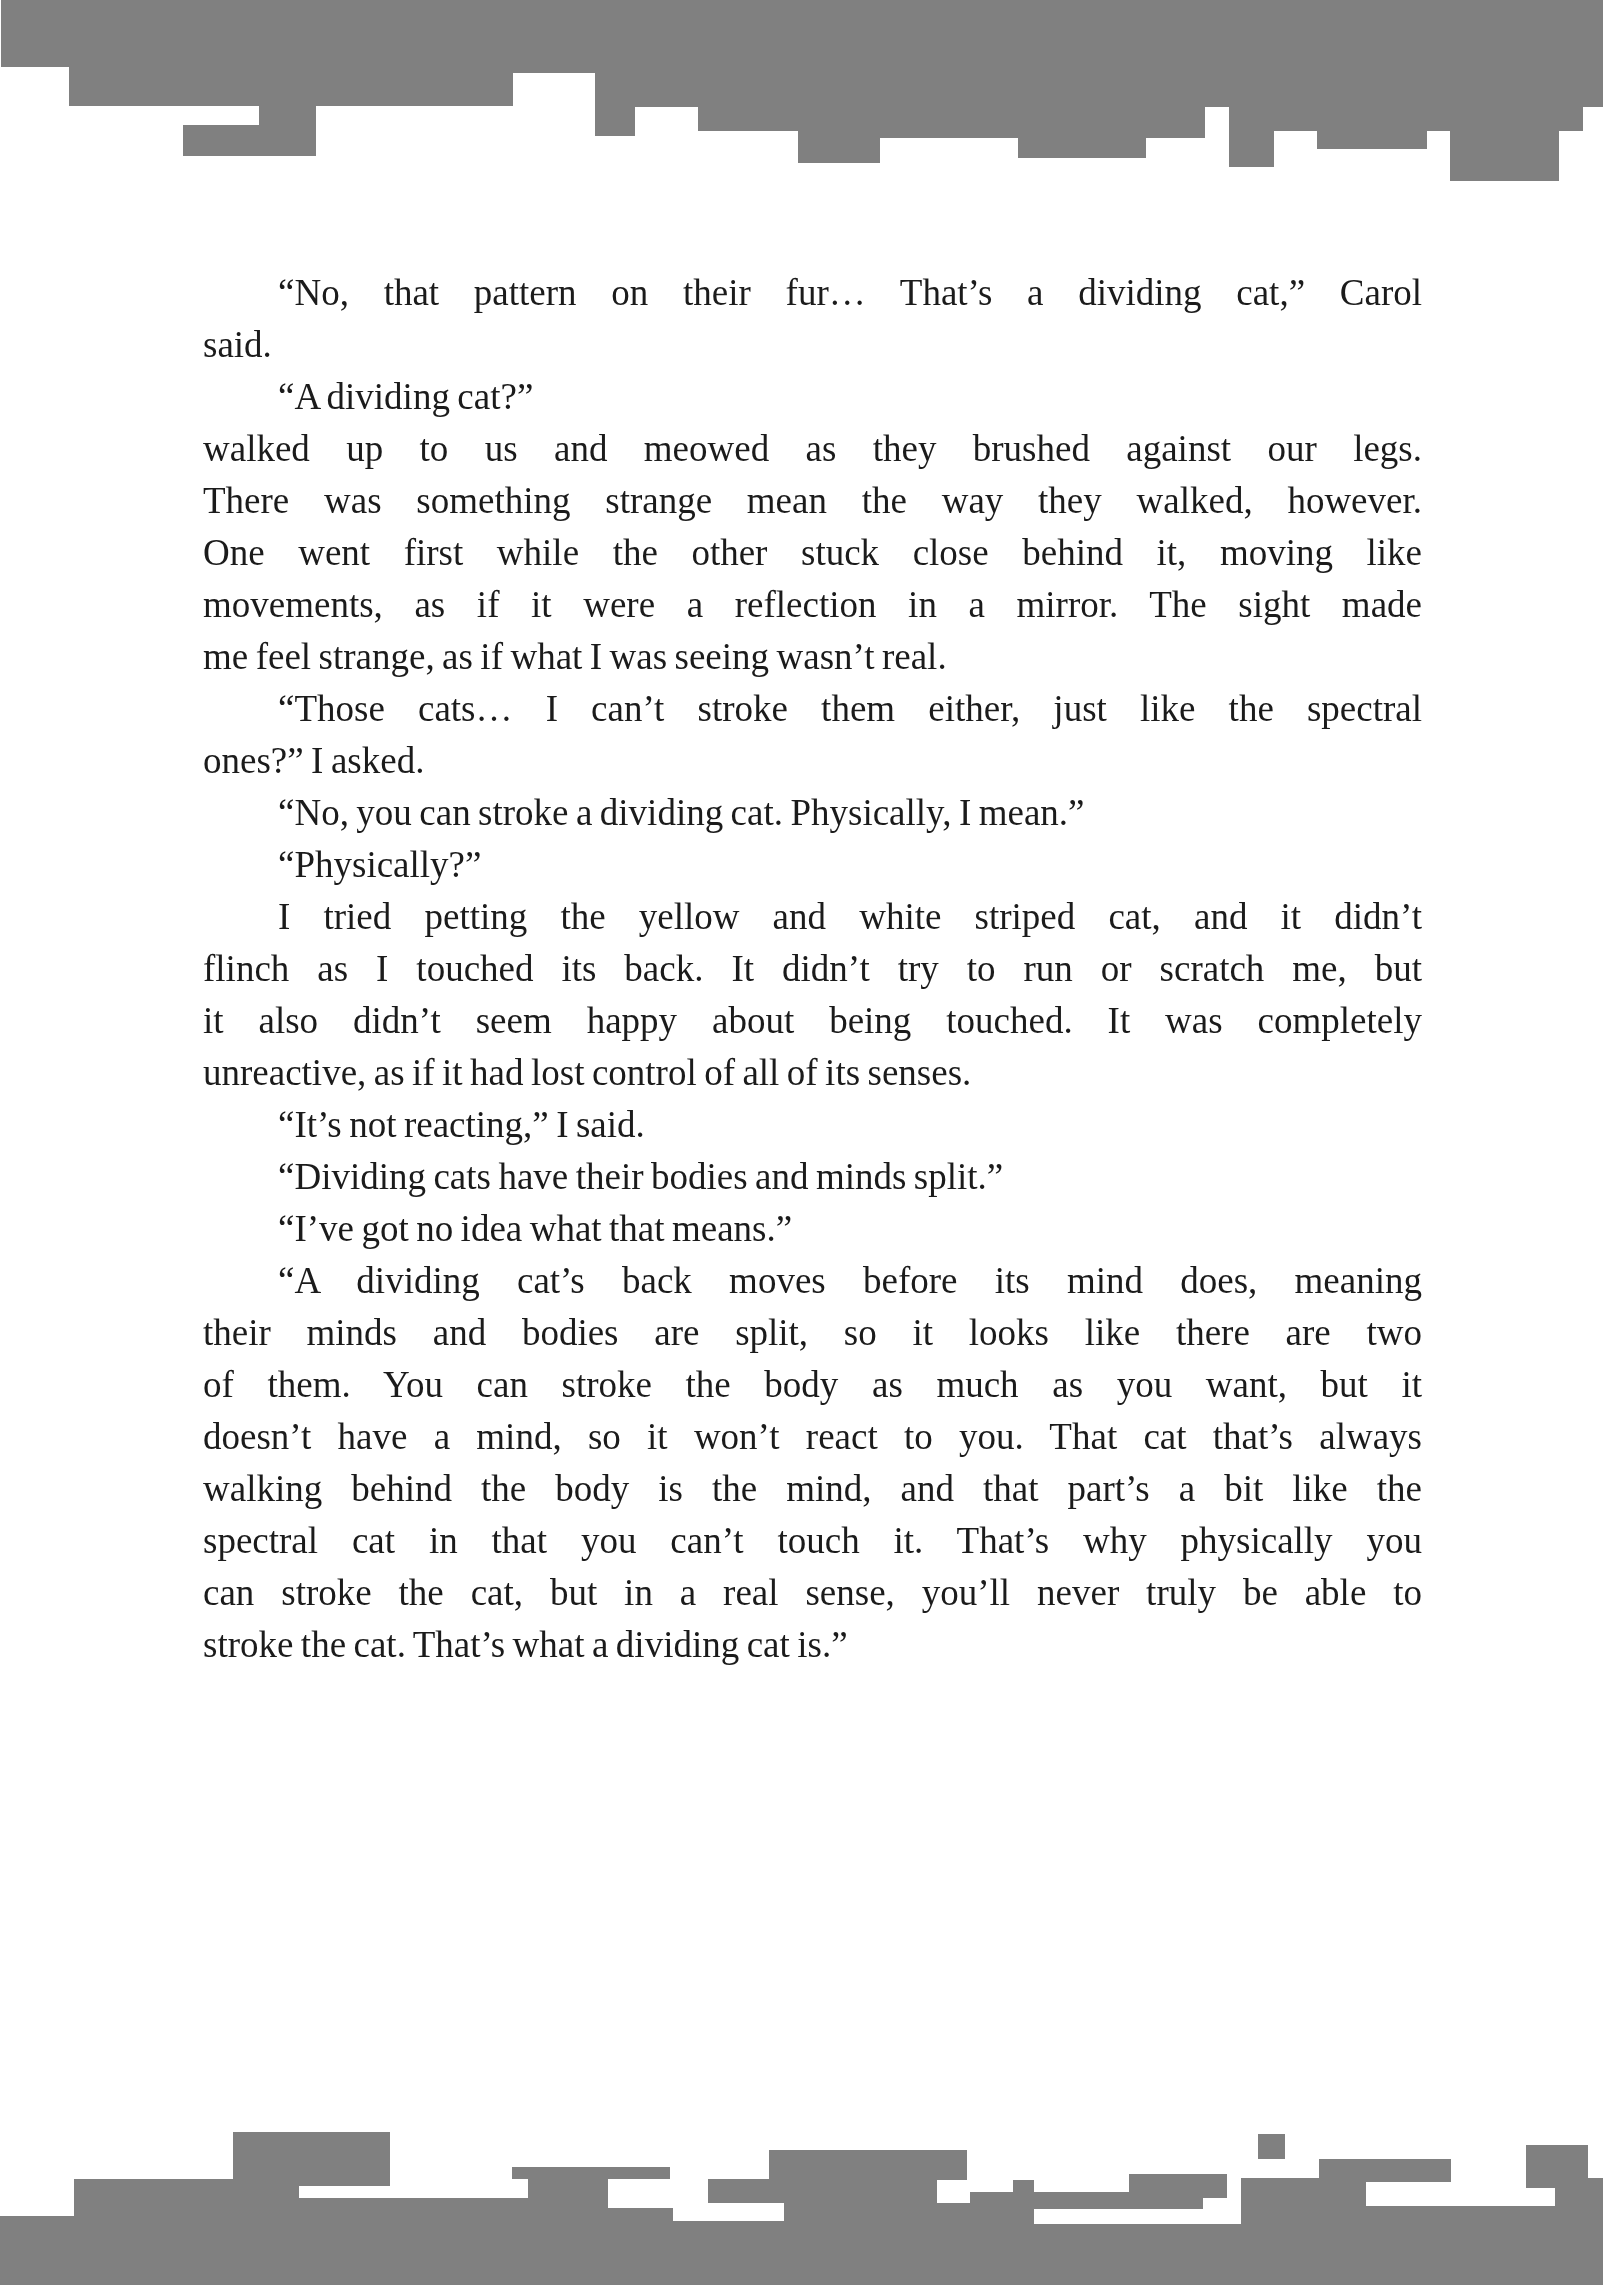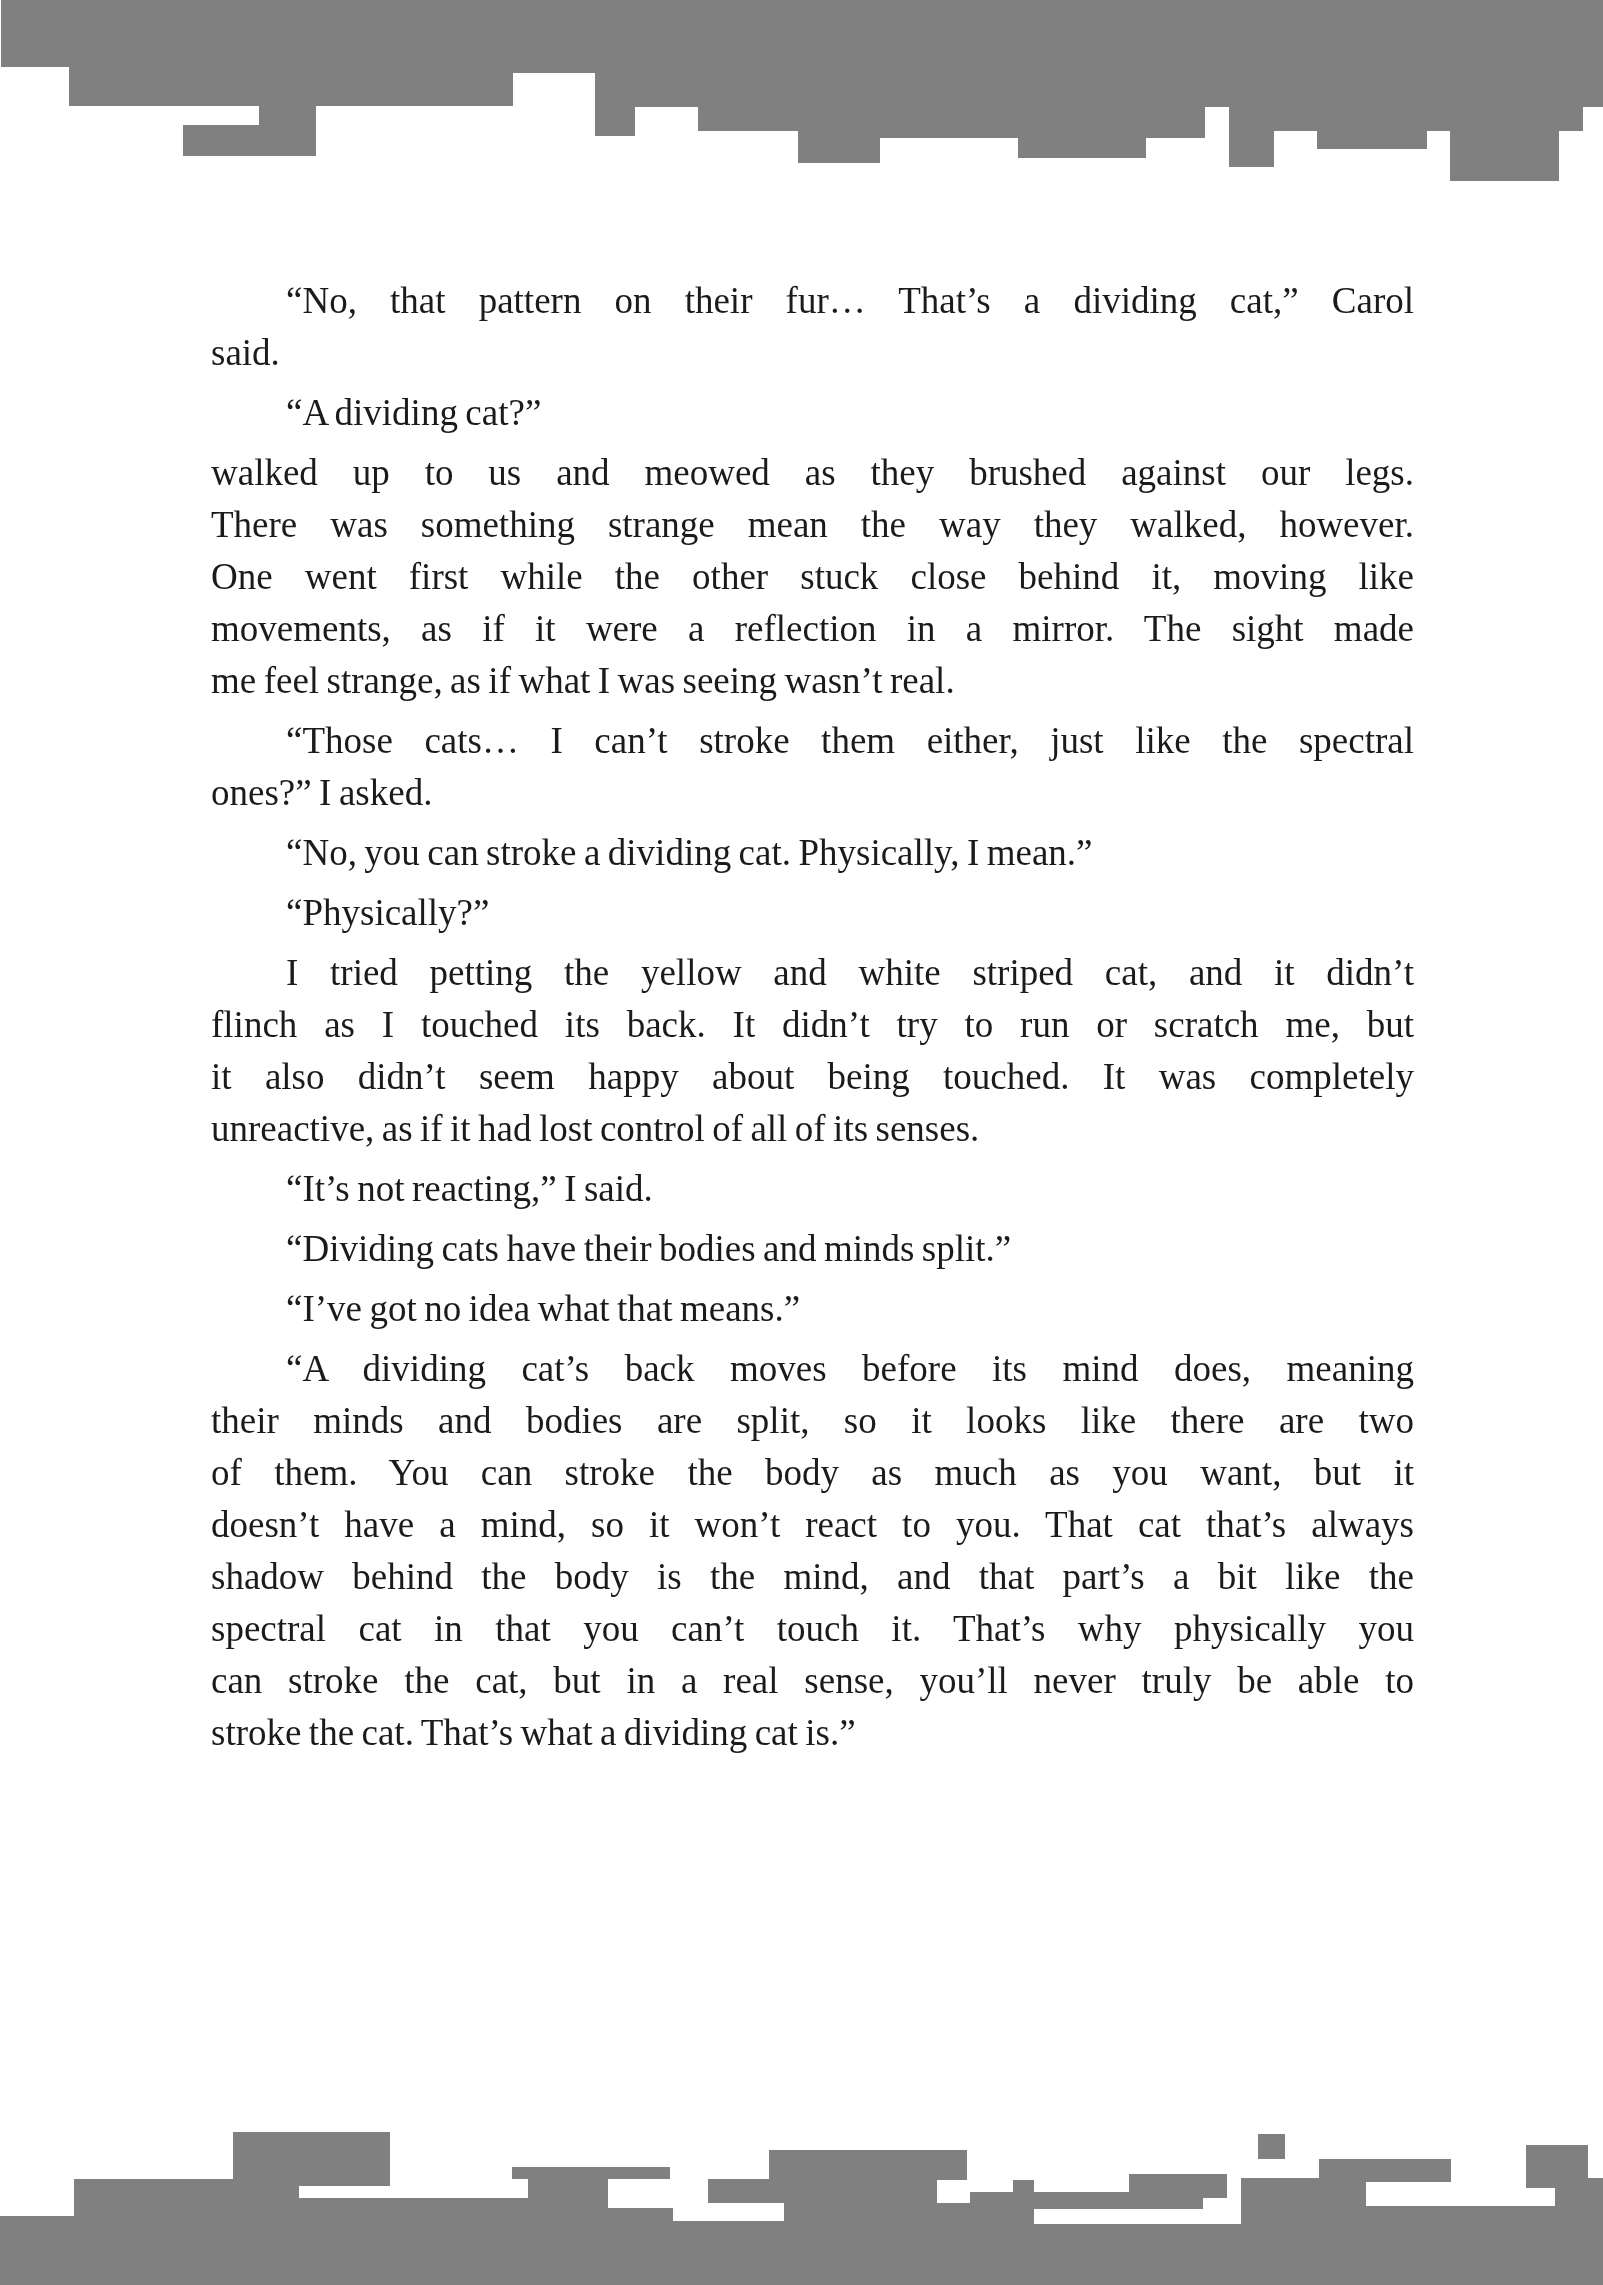--- a/index.html
+++ b/index.html
@@ -15,21 +15,21 @@
   #top-border{top:0;}
   #bottom-border{top:2121px;}
   .text-block{
     position:absolute;
     left:203px;
     top:267px;
     width:1219px;
     font-size:37px;
     line-height:52px;
   }
-  .paragraph{margin:8px;padding:0;}
+  .paragraph{margin:0;padding:0;}
   .line{
     height:52px;
     text-align:justify;
     word-spacing:-1.8px;
     white-space:normal;
     overflow:hidden;
   }
   .line.just{text-align-last:justify;}
   .line.last{text-align-last:left;}
   .line.indent{padding-left:75px;}
@@ -101,21 +101,21 @@
         <div class="line last indent">“Dividing cats have their bodies and minds split.”</div>
       </div>
       <div class="paragraph">
         <div class="line last indent">“I’ve got no idea what that means.”</div>
       </div>
       <div class="paragraph">
         <div class="line just indent">“A dividing cat’s back moves before its mind does, meaning</div>
         <div class="line just">their minds and bodies are split, so it looks like there are two</div>
         <div class="line just">of them. You can stroke the body as much as you want, but it</div>
         <div class="line just">doesn’t have a mind, so it won’t react to you. That cat that’s always</div>
-        <div class="line just">shadow behind the body is the mind, and that part’s a bit like the</div>
+        <div class="line just">walking behind the body is the mind, and that part’s a bit like the</div>
         <div class="line just">spectral cat in that you can’t touch it. That’s why physically you</div>
         <div class="line just">can stroke the cat, but in a real sense, you’ll never truly be able to</div>
         <div class="line last">stroke the cat. That’s what a dividing cat is.”</div>
       </div>
     </div>
 
   <svg id="bottom-border" class="border-svg" width="1604" height="165" viewBox="0 2380 1800 185" shape-rendering="crispEdges">
       <rect x="0" y="2487" width="83" height="78" fill="#808080"></rect>
       <rect x="83" y="2445" width="179" height="120" fill="#808080"></rect>
       <rect x="262" y="2392" width="73" height="173" fill="#808080"></rect>

